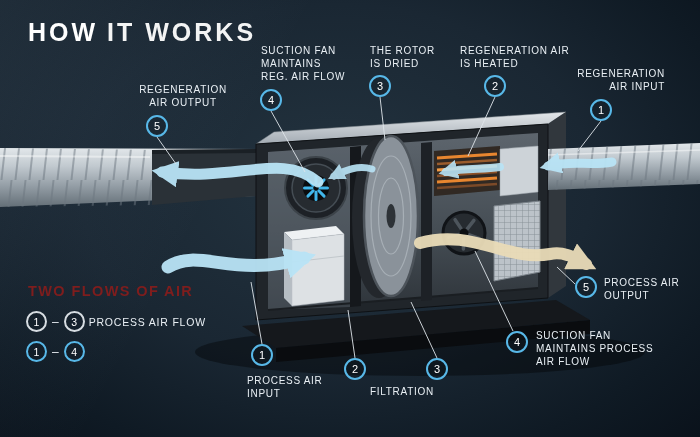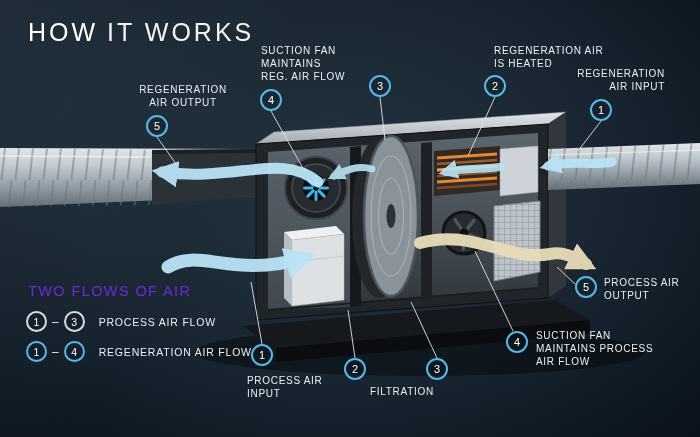--- a/index.html
+++ b/index.html
@@ -7,62 +7,62 @@
     width:700px;height:437px;overflow:hidden;position:relative;
     font-family:"Liberation Sans",sans-serif;
     background:
       linear-gradient(118deg, rgba(150,180,205,.13), rgba(150,180,205,.04) 20%, transparent 34%),
       radial-gradient(ellipse at 48% 42%, #23333f 0%, #1a2733 50%, #0f1a24 80%, #0a121b 100%);
   }
   .stage{position:absolute;inset:0}
   svg.machine{position:absolute;left:0;top:0;width:700px;height:437px}
 
   .page-title{position:absolute;left:28px;top:18px;color:#fff;font-size:25px;letter-spacing:3px;white-space:nowrap}
-  .page-title .t-bold{font-weight:400}
-  .page-title .t-rest{font-weight:400;margin-left:9px;opacity:.95}
+  .page-title .t-bold{font-weight:700}
+  .page-title .t-rest{font-weight:700;margin-left:9px;opacity:.95}
 
   .co-label{position:absolute;color:var(--text,#e9eff4);font-size:10px;letter-spacing:.7px;line-height:1.32;white-space:pre-line}
   .co-circle{position:absolute;width:22px;height:22px;box-sizing:border-box;border:2px solid var(--accent,#58b8e8);
     border-radius:50%;display:flex;align-items:center;justify-content:center;color:#fff;font-size:11px;
     background:rgba(10,22,32,.25)}
 
   
   .ct5-label{left:128px;top:83px;width:110px;text-align:center}
   .ct5-circle{left:146px;top:115px}
   .ct4-label{left:261px;top:44px}
   .ct4-circle{left:260px;top:89px}
   .ct3-label{left:370px;top:44px}
   .ct3-circle{left:369px;top:75px}
-  .ct2-label{left:494px;top:44px}
+  .ct2-label{left:460px;top:44px}
   .ct2-circle{left:484px;top:75px}
   .ct1-label{right:35px;top:67px;text-align:right}
   .ct1-circle{left:590px;top:99px}
   
   .cb1-circle{left:251px;top:344px}
   .cb1-label{left:247px;top:374px}
   .cb2-circle{left:344px;top:358px}
   .cb2-label{left:370px;top:385px}
   .cb3-circle{left:426px;top:358px}
   .cb3-label{left:442px;top:384px}
   .cb4-circle{left:506px;top:331px}
   .cb4-label{left:536px;top:329px}
   .cb5-circle{left:575px;top:276px}
   .cb5-label{left:604px;top:276px}
 
   
-  .legend-heading{position:absolute;left:28px;top:283px;color:#6d28d9;font-size:14.5px;font-weight:400;letter-spacing:1.4px}
+  .legend-heading{position:absolute;left:28px;top:283px;color:#7f1d1d;font-size:14.5px;font-weight:700;letter-spacing:1.4px}
   .legend-row{position:absolute;left:26px;display:flex;align-items:center}
   .legend-row.lr1{top:311px}
   .legend-row.lr2{top:341px}
   .lcircle{width:21px;height:21px;box-sizing:border-box;border-radius:50%;display:flex;align-items:center;justify-content:center;
     color:#fff;font-size:10.5px;background:rgba(10,22,32,.2)}
   .lcircle.white{border:2px solid #d7dde2}
   .lcircle.blue{border:2px solid var(--accent,#58b8e8)}
   .ldash{color:#e9eff4;margin:0 5px;font-size:12px}
-  .llabel{color:var(--text,#e9eff4);font-size:10.5px;letter-spacing:.8px;margin-left:14px}
+  .llabel{color:var(--text,#e9eff4);font-size:10.5px;letter-spacing:.8px;margin-left:4px}
 </style>
 </head>
 <body>
 
 <div class="stage">
 
   <svg class="machine" viewBox="0 0 700 437">
     <defs>
       <linearGradient id="gDuct" x1="0" y1="0" x2="0" y2="1">
         <stop offset="0" stop-color="#e2e7ea"></stop>
@@ -218,20 +218,22 @@
       <span>5</span>
     </div>
 
   <div class="co-label ct4-label">SUCTION FAN
 MAINTAINS
 REG. AIR FLOW</div>
   <div class="co-circle ct4-circle">
       <span>4</span>
     </div>
 
+  <div class="co-label ct3-label">THE ROTOR
+IS DRIED</div>
   <div class="co-circle ct3-circle">
       <span>3</span>
     </div>
 
   <div class="co-label ct2-label">REGENERATION AIR
 IS HEATED</div>
   <div class="co-circle ct2-circle">
       <span>2</span>
     </div>
 
@@ -283,16 +285,15 @@
   </div>
 
   <div class="legend-row lr2">
     <span class="lcircle blue">
         <span>1</span>
       </span>
     <span class="ldash">–</span>
     <span class="lcircle blue">
         <span>4</span>
       </span>
-    <span class="llabel">REGENERATION AIR FLOW</span>
   </div>
 
 </div>
 
 </body></html>

